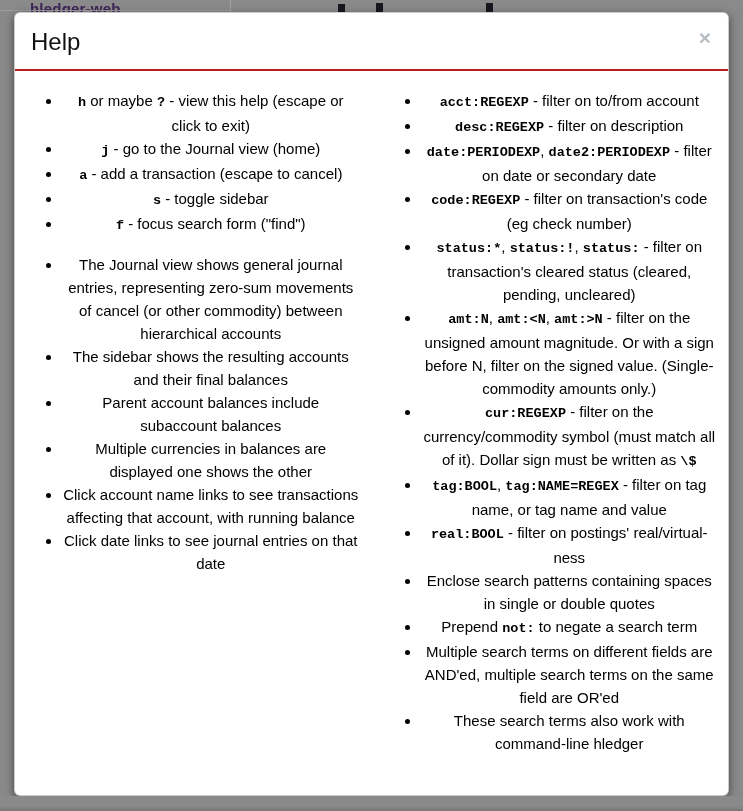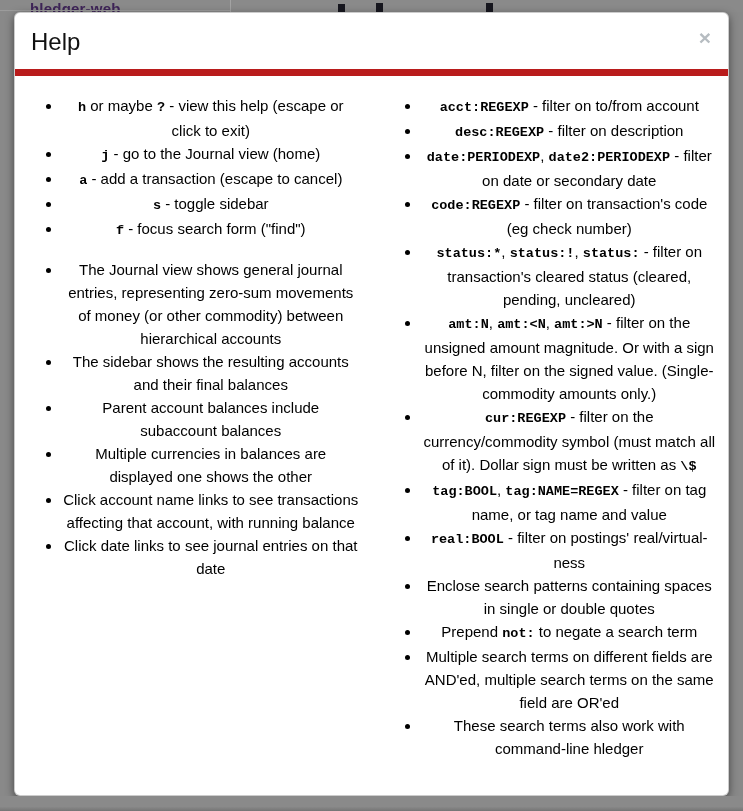--- a/index.html
+++ b/index.html
@@ -39,21 +39,21 @@
   
   .modal {
     position: absolute; left: 14px; top: 12px; width: 715px; height: 784px;
     background: #ffffff; border-radius: 6px;
     border: 1px solid rgba(0,0,0,0.2);
     box-shadow: 0 3px 9px rgba(0,0,0,0.5);
     overflow: hidden;
   }
   .modal-header {
     padding: 14px 13px 13px 16px;
-    border-bottom: 7px solid #b91c1c;
+    border-bottom: 2px solid #b91c1c;
     position: relative;
   }
   .modal-title {
     font-size: 24px; font-weight: normal; color: #111; line-height: 29px;
   }
   .close-btn {
     position: absolute; top: 16px; right: 17px;
     background: none; border: none; cursor: pointer;
     font-size: 21px; font-weight: bold; line-height: 18px;
     color: #b6bcc1;
@@ -107,21 +107,21 @@
   <div class="modal-body">
     <div class="col">
         <ul class="help-list">
           <li><code>h</code> or maybe <code>?</code> - view this help (escape or click to exit)</li>
           <li><code>j</code> - go to the Journal view (home)</li>
           <li><code>a</code> - add a transaction (escape to cancel)</li>
           <li><code>s</code> - toggle sidebar</li>
           <li><code>f</code> - focus search form ("find")</li>
         </ul>
         <ul class="help-list">
-          <li>The Journal view shows general journal entries, representing zero-sum movements of money (or other commodity) between hierarchical accounts</li>
+          <li>The Journal view shows general journal entries, representing zero-sum movements of cancel (or other commodity) between hierarchical accounts</li>
           <li>The sidebar shows the resulting accounts and their final balances</li>
           <li>Parent account balances include subaccount balances</li>
           <li>Multiple currencies in balances are displayed one shows the other</li>
           <li>Click account name links to see transactions affecting that account, with running balance</li>
           <li>Click date links to see journal entries on that date</li>
         </ul>
       </div>
     <div class="col">
         <ul class="help-list">
           <li><code>acct:REGEXP</code> - filter on to/from account</li>

